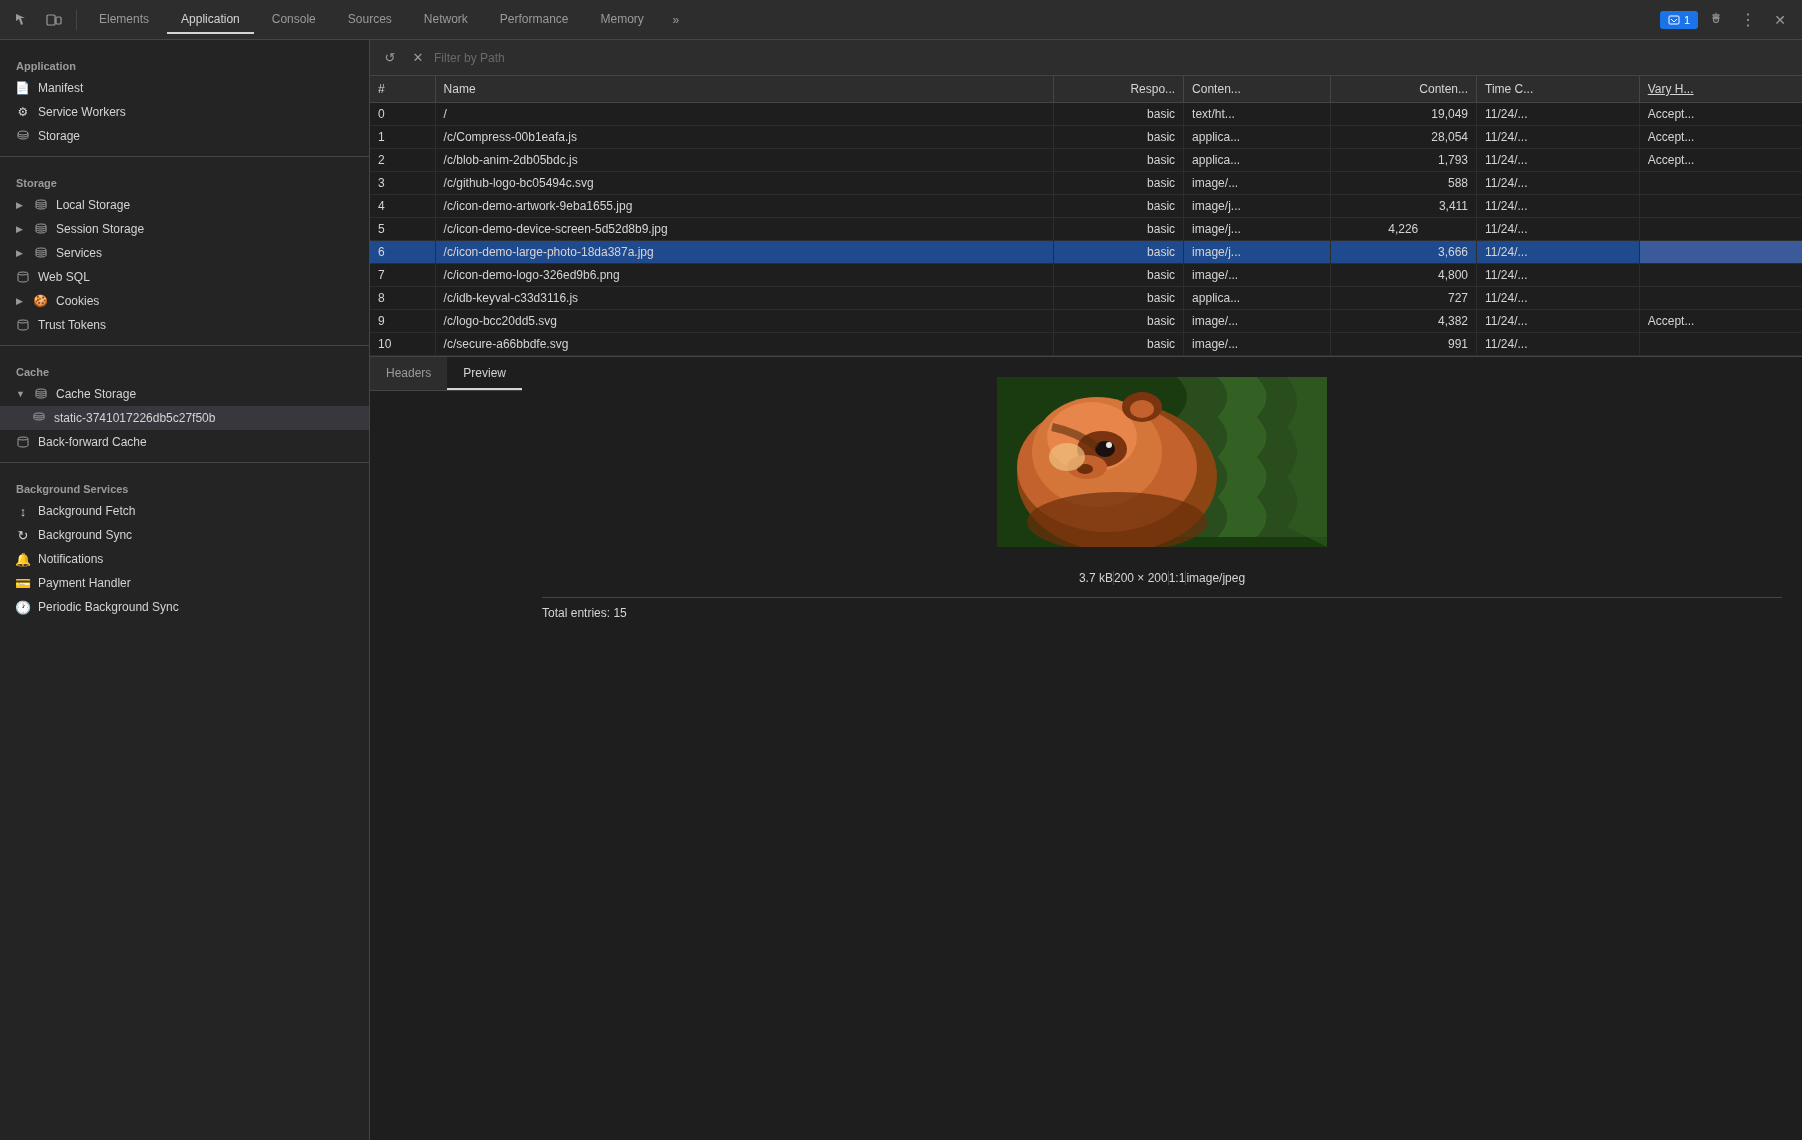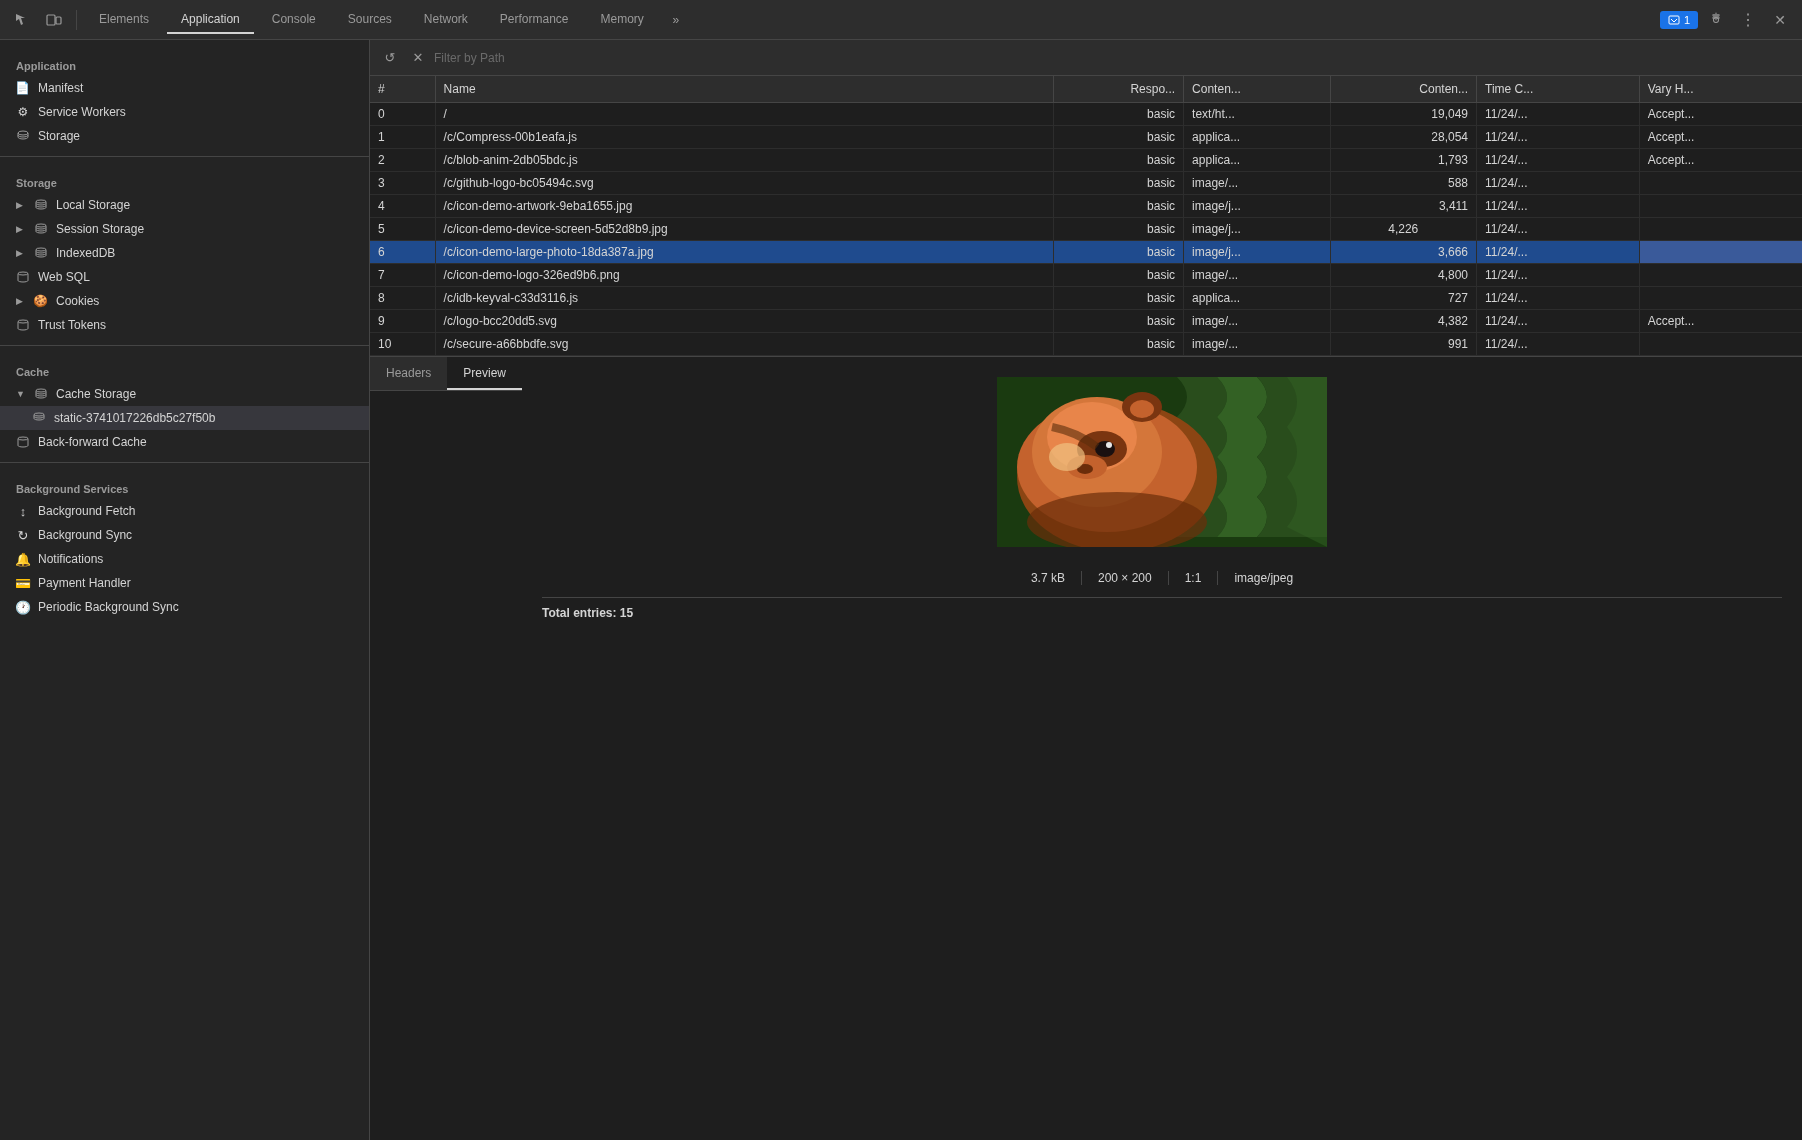--- a/index.html
+++ b/index.html
@@ -192,21 +192,21 @@
       padding: 6px 8px;
       font-weight: 500;
       font-size: 12px;
       color: #d4d4d4;
       border-bottom: 1px solid #454545;
       border-right: 1px solid #454545;
       white-space: nowrap;
       overflow: hidden;
       text-overflow: ellipsis;
     }
-    th:last-child { border-right: none; }
+    th:last-child { border-right: none; text-decoration: underline; }
     td {
       padding: 4px 8px;
       font-size: 12px;
       color: #d4d4d4;
       border-bottom: 1px solid #2d2d2d;
       border-right: 1px solid #2d2d2d;
       white-space: nowrap;
       overflow: hidden;
       text-overflow: ellipsis;
     }
@@ -258,40 +258,38 @@
       overflow: auto;
     }
     .preview-image-container {
       display: flex;
       justify-content: center;
       margin-bottom: 16px;
     }
     .preview-meta {
       display: flex;
       align-items: center;
-      gap: 16px;
       color: #d4d4d4;
       font-size: 12px;
       padding: 8px 0;
     }
     .meta-divider {
       width: 1px;
       height: 14px;
       background: #454545;
     }
     .total-entries {
       padding: 8px 0;
       font-size: 12px;
       color: #d4d4d4;
       align-self: flex-start;
       width: 100%;
       border-top: 1px solid #454545;
       padding-top: 8px;
       margin-top: 4px;
-      font-weight: bold;
     }
 
     
     ::-webkit-scrollbar { width: 8px; height: 8px; }
     ::-webkit-scrollbar-track { background: #1e1e1e; }
     ::-webkit-scrollbar-thumb { background: #454545; border-radius: 4px; }
 
     .sidebar-separator {
       height: 1px;
       background: #454545;
@@ -398,21 +396,21 @@
     <div class="sidebar-item">
       <span class="chevron">▶</span>
       <span class="sidebar-icon">
         <svg width="14" height="12" viewBox="0 0 14 12" fill="none" stroke="#9a9a9a" stroke-width="1">
           <ellipse cx="7" cy="2.5" rx="5" ry="1.5"></ellipse>
           <path d="M2 2.5v2c0 .8 2.2 1.5 5 1.5s5-.7 5-1.5v-2"></path>
           <path d="M2 4.5v2c0 .8 2.2 1.5 5 1.5s5-.7 5-1.5v-2"></path>
           <path d="M2 6.5v2c0 .8 2.2 1.5 5 1.5s5-.7 5-1.5v-2"></path>
         </svg>
       </span>
-      <span>IndexedDB</span>
+      <span>Services</span>
     </div>
     <div class="sidebar-item">
       <span class="sidebar-icon">
         <svg width="14" height="12" viewBox="0 0 14 12" fill="none" stroke="#9a9a9a" stroke-width="1">
           <ellipse cx="7" cy="2.5" rx="5" ry="1.5"></ellipse>
           <path d="M2 2.5v7c0 .8 2.2 1.5 5 1.5s5-.7 5-1.5v-7"></path>
         </svg>
       </span>
       <span>Web SQL</span>
     </div>

